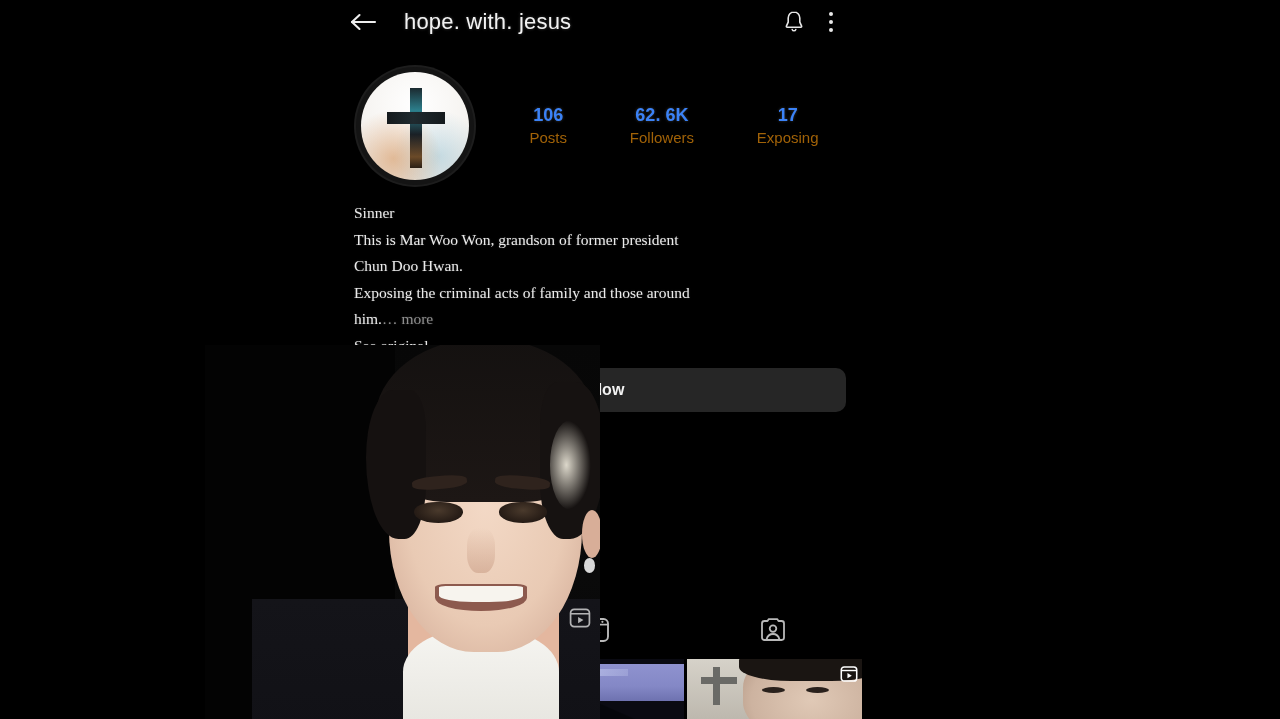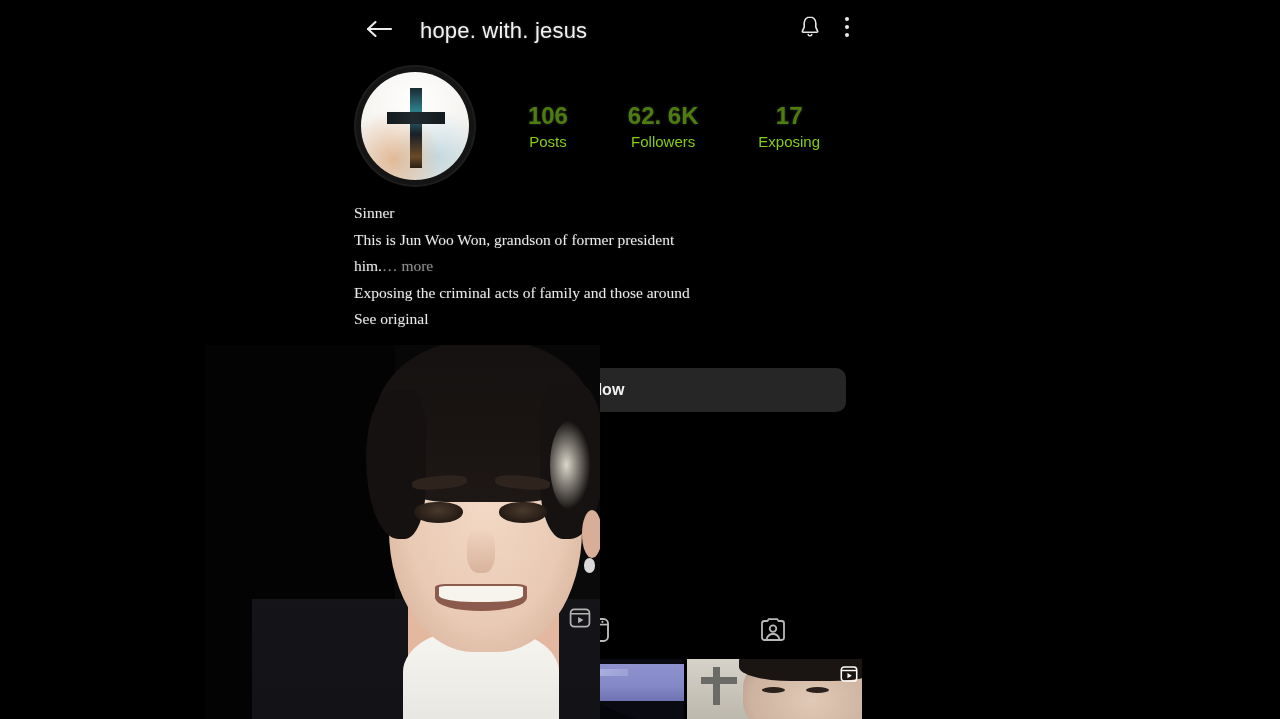--- a/index.html
+++ b/index.html
@@ -18,23 +18,23 @@
   #phone {
     position:absolute;
     left:330px; top:0;
     width:532px; height:719px;
     background:#000;
     overflow:hidden;
   }
 
   
   #header {
-    position:absolute; left:16px; top:0;
+    position:absolute; left:0; top:0;
     width:532px; height:44px;
-    display:flex; align-items:flex-end;
+    display:flex; align-items:center;
     padding:0 14px;
   }
   .hdr-icon { flex:0 0 auto; display:flex; align-items:center; justify-content:center; }
   #back-arrow { width:38px; height:30px; }
   #username {
     flex:1 1 auto;
     margin-left:22px;
     color:#f2f2f2;
     font-size:22px;
     font-weight:500;
@@ -83,25 +83,25 @@
 
   #stats {
     flex:1 1 auto;
     display:flex;
     justify-content:space-around;
     align-items:center;
     padding:0 12px 0 24px;
   }
   .stat { text-align:center; }
   .stat-num {
-    color:#4d7c0f; font-size:24px; font-weight:600; line-height:1.25;
+    color:#3b82f6; font-size:18px; font-weight:600; line-height:1.25;
     text-shadow:0 0 3px rgba(255,255,255,.22);
     text-align:center;
   }
-  .stat-label { color:#84cc16; font-size:15px; line-height:1.4; }
+  .stat-label { color:#a16207; font-size:15px; line-height:1.4; }
 
   
   #bio {
     position:absolute; left:24px; top:200px;
     width:492px;
     color:#ebebeb;
     font-size:15.5px;
     line-height:26.5px;
     text-shadow:0 0 2px rgba(255,255,255,.18);
   }
@@ -410,23 +410,24 @@
         </div>
         <div class="stat">
           <div class="stat-num">17</div>
           <div class="stat-label">Exposing</div>
         </div>
       </div>
     </div>
 
     <div id="bio">
       <div class="line">Sinner</div>
-      <div class="line">This is Jun Woo Won,  grandson of former president</div>
+      <div class="line">This is Mar Woo Won,  grandson of former president</div>
+      <div class="line">Chun Doo Hwan.</div>
+      <div class="line">Exposing the criminal acts of family and those around</div>
       <div class="line"><span>him.</span><span id="bio-more">… more</span></div>
-      <div class="line">Exposing the criminal acts of family and those around</div>
       <div class="line" id="see-original">See original</div>
     </div>
 
     <div id="actions">
       <button class="action-btn">Follow</button>
     </div>
 
     <div id="highlights">
       <div class="hl" id="hl-0">
         <div class="hl-ring">

